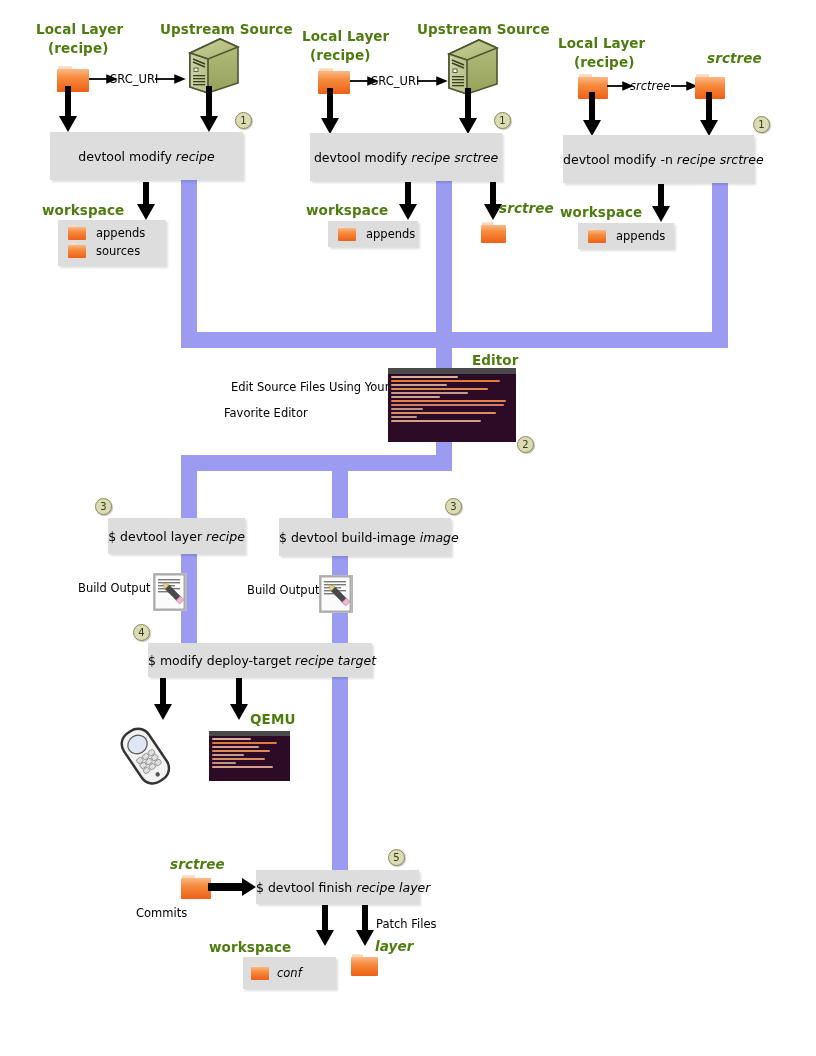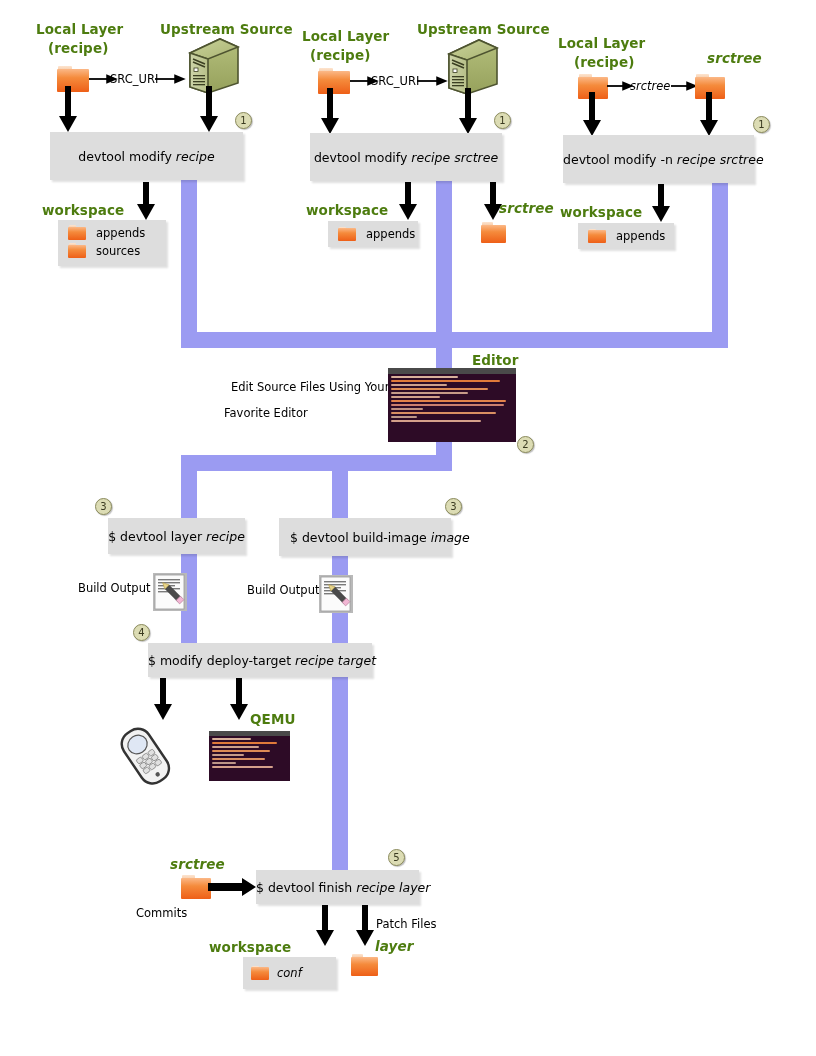--- a/index.html
+++ b/index.html
@@ -342,21 +342,21 @@
 <div class="badge" style="left:517px;top:436px;">2</div>
 
 <div class="badge" style="left:95px;top:498px;">3</div>
 <div class="gbox sh" style="left:108px;top:518px;width:137px;height:36px;">
   <span class="cmd">
     <span>$ devtool layer </span><em>recipe</em>
   </span>
 </div>
 
 <div class="badge" style="left:445px;top:498px;">3</div>
-<div class="gbox sh" style="left:279px;top:518px;width:172px;height:38px;padding-left:11px;">
+<div class="gbox sh" style="left:279px;top:518px;width:172px;height:38px;">
   <span class="cmd">
     <span>$ devtool build-image </span><em>image</em>
   </span>
 </div>
 
 <div class="lb" style="left:78px;top:581px;">Build Output</div>
 <svg class="abs" style="left:152px;top:572px;" width="36" height="40" viewBox="0 0 36 40">
   <rect x="1" y="1" width="34" height="38" fill="#b9b9b9"></rect>
   <rect x="3" y="3" width="29" height="34" fill="#fbfbfb" stroke="#999" stroke-width=".8"></rect>
   <g fill="#7a7a7a">

